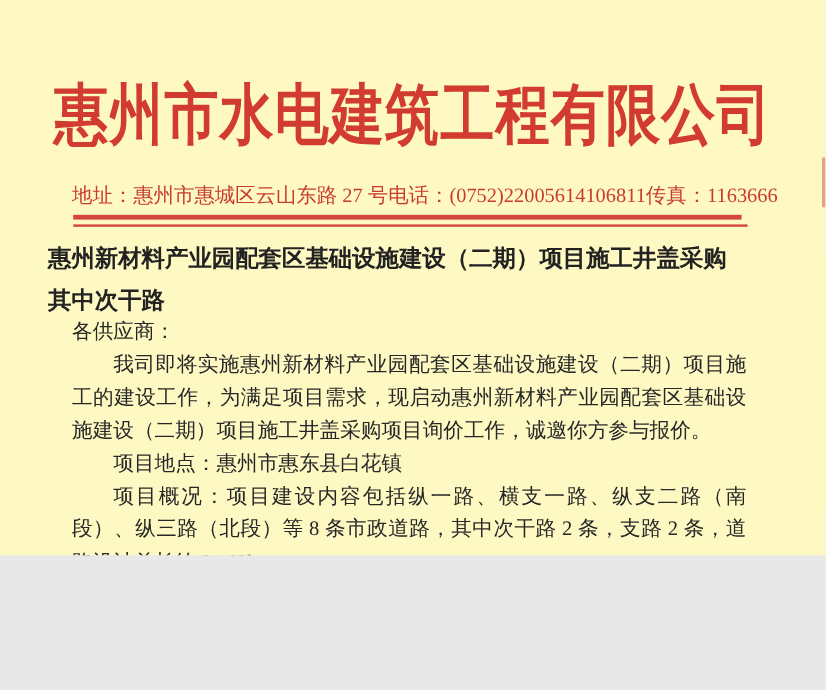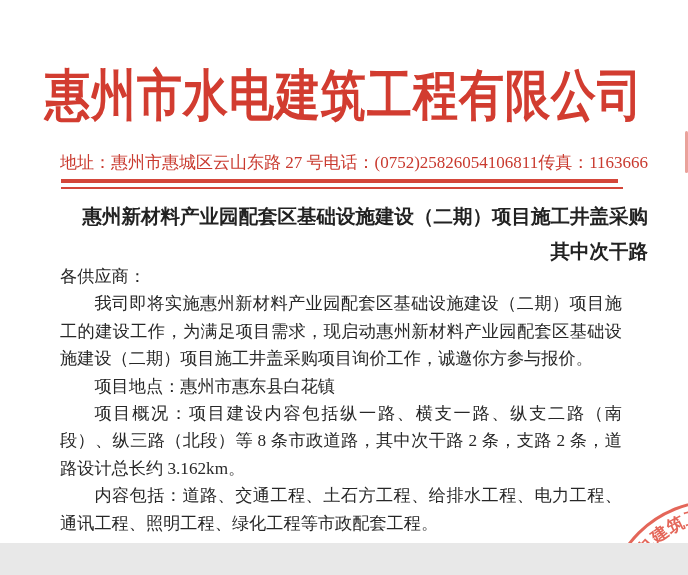--- a/index.html
+++ b/index.html
@@ -1,20 +1,20 @@
 <!DOCTYPE html>
 <html><head>
 <meta charset="utf-8">
 <style>
   * { margin:0; padding:0; box-sizing:border-box; }
   html,body { background:#e8e8e8; }
   .page {
     position:relative;
-    width:688px; height:543px;
-    background:#ffffff;
+    width:688px; height:463px;
+    background:#fef9c3;
     overflow:hidden;
     font-family:"Liberation Serif","DejaVu Serif",serif;
   }
   
   .company-name {
     position:absolute; top:66px; left:0; right:0;
     text-align:center;
     font-size:45px; font-weight:bold;
     color:#d23c30;
     transform:scaleY(1.22);
@@ -31,21 +31,21 @@
     position:absolute; top:179px; left:61px; width:557px; height:4px;
     background:#d4463a;
   }
   .rule-thin {
     position:absolute; top:187px; left:61px; width:562px; height:2px;
     background:#d4463a;
   }
   
   .doc-title {
     position:absolute; top:199px; left:40px; right:40px;
-    text-align:right;
+    text-align:left;
     font-size:19.5px; font-weight:bold; color:#222;
     line-height:35px;
   }
   
   .doc-body {
     position:absolute; top:263px; left:60px; width:562px;
     font-size:17.2px; line-height:27.4px; color:#272727;
     text-align:justify;
   }
   .doc-body p { margin:0; }
@@ -82,21 +82,21 @@
 </style>
 </head>
 <body>
 
 <div class="page">
 
   <div class="company-name">惠州市水电建筑工程有限公司</div>
 
   <div class="contact-line">
     <span>地址：惠州市惠城区云山东路 27 号</span>
-    <span>电话：(0752)2582605</span>
+    <span>电话：(0752)2200561</span>
     <span>4106811</span>
     <span>传真：1163666</span>
   </div>
 
   <div class="rule-thick"></div>
   <div class="rule-thin"></div>
 
   <div class="doc-title">
     <div>惠州新材料产业园配套区基础设施建设（二期）项目施工井盖采购</div>
     <div>其中次干路</div>

